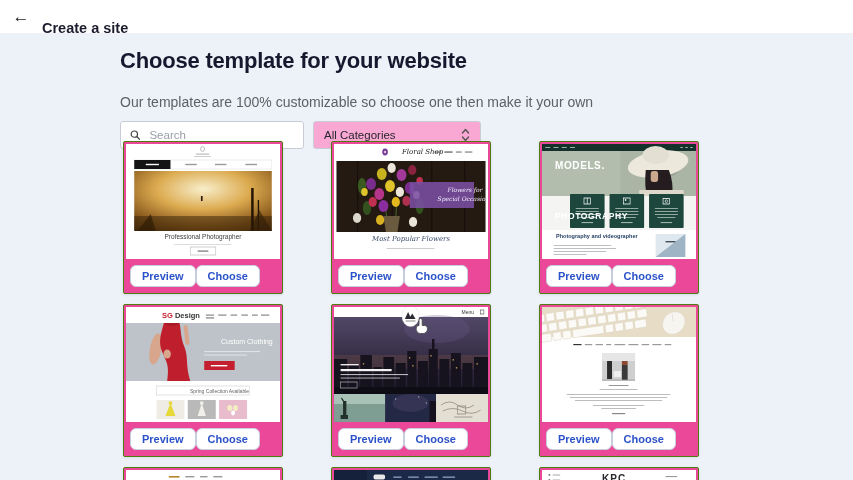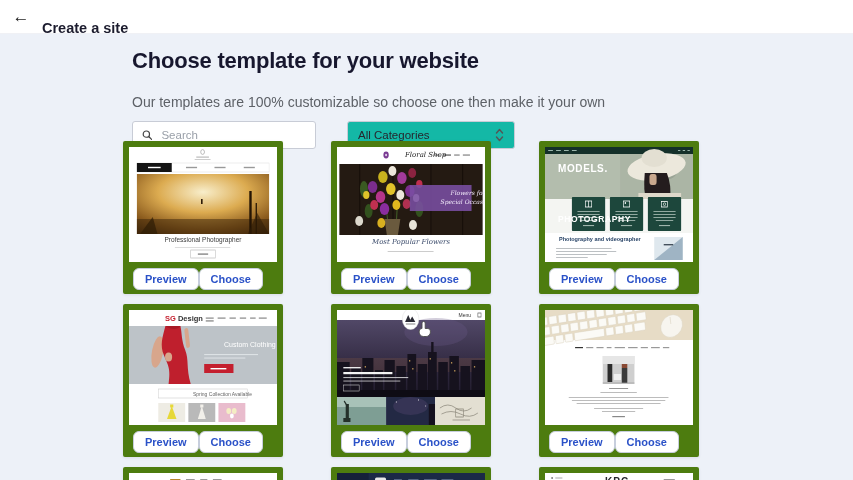--- a/index.html
+++ b/index.html
@@ -4,32 +4,32 @@
 <style>
   html,body{margin:0;padding:0;background:#edf1f8;font-family:"Liberation Sans",sans-serif;}
   .screen{position:relative;width:853px;height:480px;background:#edf1f8;overflow:hidden;}
 
   
   .topbar{position:absolute;top:0;left:0;width:853px;height:33px;background:#fff;border-bottom:1px solid #f0f1f5;display:flex;align-items:center;}
   .back-btn{margin-left:10px;width:22px;height:22px;border:none;background:none;font-size:17px;line-height:22px;color:#222;cursor:pointer;padding:0;}
   .topbar-title{margin-left:10px;font-size:14.5px;font-weight:700;color:#1c1c2e;margin-top:22px;}
 
   
-  .content{position:absolute;left:132px;top:33px;width:610px;}
+  .content{position:absolute;left:120px;top:33px;width:610px;}
   .h1{margin:15px 0 0;font-size:22px;font-weight:800;color:#17172e;letter-spacing:-.2px;}
   .sub{margin-top:20px;font-size:14px;color:#5d6167;}
-  .controls{margin-top:11px;display:flex;gap:31px;}
+  .controls{margin-top:11px;display:flex;gap:9px;}
   .searchbox{box-sizing:border-box;width:184px;height:28px;background:#fff;border:1px solid #c8ccd6;border-radius:3px;display:flex;align-items:center;padding:0 9px;}
   .searchbox input{border:none;outline:none;background:none;font-family:"Liberation Sans",sans-serif;font-size:11.5px;color:#333;width:100%;margin-left:7px;}
   .searchbox input::placeholder{color:#9aa0a9;}
-  .selectbox{box-sizing:border-box;width:168px;height:28px;background:#14b8a6;border:1px solid #c8ccd6;border-radius:3px;display:flex;align-items:center;justify-content:space-between;padding:0 10px;font-size:11.5px;color:#26262e;cursor:pointer;}
+  .selectbox{box-sizing:border-box;width:168px;height:28px;background:#f9a8d4;border:1px solid #c8ccd6;border-radius:3px;display:flex;align-items:center;justify-content:space-between;padding:0 10px;font-size:11.5px;color:#26262e;cursor:pointer;}
 
   
   .grid{position:absolute;left:123px;top:141px;display:grid;grid-template-columns:repeat(3,191px);column-gap:17px;row-gap:10px;}
-  .card{box-sizing:border-box;width:160px;height:153px;background:#4d7c0f;border:4px solid #4d7c0f;border-radius:2px;box-shadow:0 1px 3px rgba(40,50,90,.10);}
+  .card{box-sizing:border-box;width:160px;height:153px;background:#ec4899;border:1px solid #4d7c0f;border-radius:2px;box-shadow:0 1px 3px rgba(40,50,90,.10);}
   .thumb{position:relative;margin:2px 2px 0;height:115px;overflow:hidden;background:#fff;}
   .thumb svg.art{position:absolute;left:0;top:0;width:100%;height:100%;display:block;}
   .card-footer{height:34px;display:flex;align-items:center;padding-left:6px;}
   .btn{background:#fff;border:1px solid #c7cedd;border-radius:6px;color:#2b52c8;font-weight:700;font-size:11px;padding:4px 11px;font-family:"Liberation Sans",sans-serif;cursor:pointer;}
 
   
   .ov{position:absolute;white-space:nowrap;}
   .script{font-family:"DejaVu Serif",serif;font-style:italic;}
 </style>
 </head>

